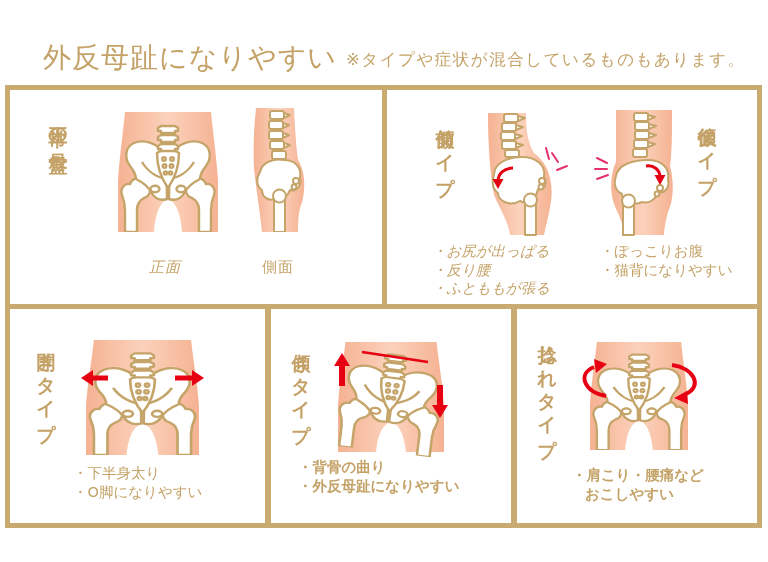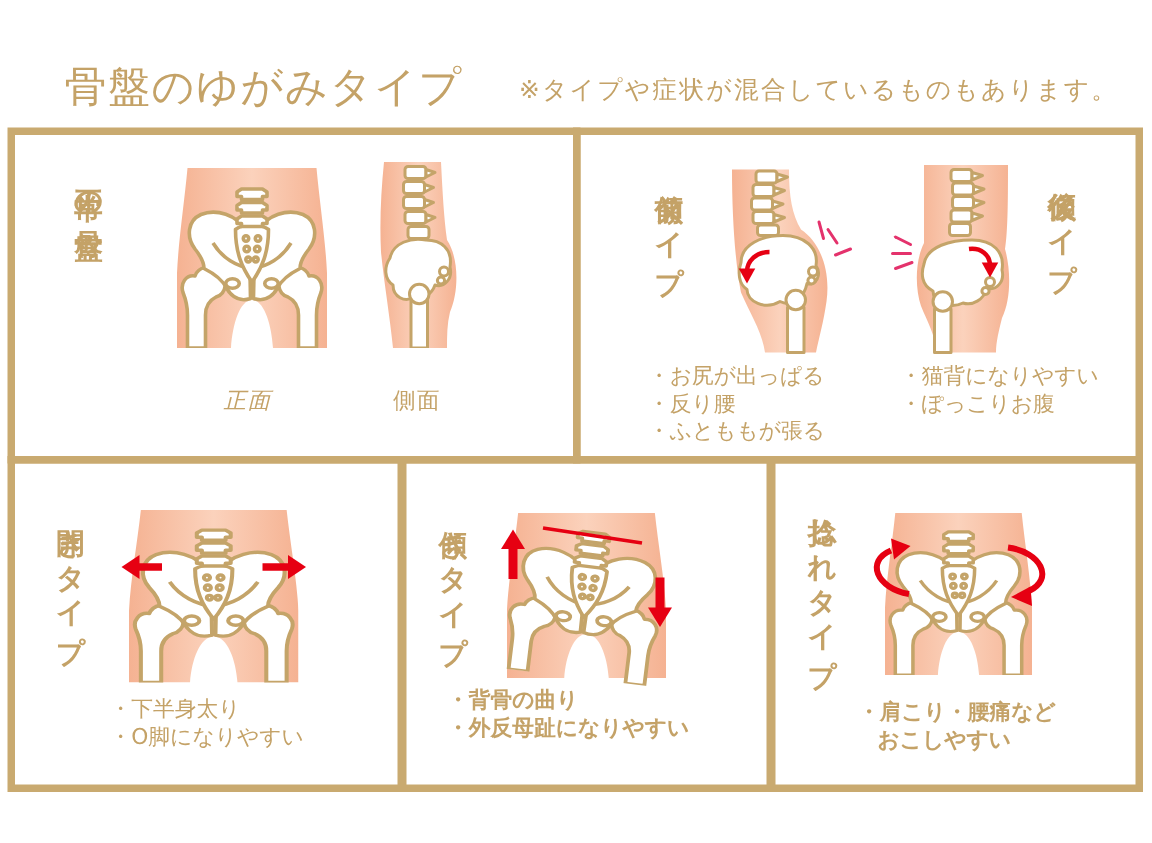--- a/index.html
+++ b/index.html
@@ -87,21 +87,21 @@
         <path d="M10,64 C12,54 24,50 34,52 C44,52 52,58 50,70 C52,78 46,84 40,82 C38,88 32,92 26,90 C20,94 12,90 12,82 C6,78 6,70 10,64 Z"></path>
         <circle cx="46" cy="73" r="3"></circle>
           <circle cx="44" cy="79" r="2.4"></circle>
         <rect x="24" y="92" width="11" height="32"></rect>
         <circle cx="29.5" cy="88" r="6.5"></circle>
       </g>
     </symbol>
   </defs>
 </svg>
 
-<div class="abs page-title">骨盤のゆがみタイプ</div>
+<div class="abs page-title">外反母趾になりやすい</div>
 <div class="abs page-note">※タイプや症状が混合しているものもあります。</div>
 
 <div class="panel" style="left:5px;top:85px;width:382px;height:224px;"></div>
 <div class="panel" style="left:382px;top:85px;width:380px;height:224px;"></div>
 <div class="panel" style="left:5px;top:304px;width:266px;height:224px;"></div>
 <div class="panel" style="left:265px;top:304px;width:252px;height:224px;"></div>
 <div class="panel" style="left:511px;top:304px;width:251px;height:224px;"></div>
 
 <div class="vtitle" style="left:49px;top:112px;">正常の骨盤</div>
 <svg class="illus" style="left:110px;top:100px;width:210px;height:140px;" viewBox="110 100 210 140">
@@ -138,21 +138,21 @@
   <g>
     <path d="M27,55 C18,55 12,61 12,68" fill="none" stroke="#e60012" stroke-width="3"></path>
     <polygon points="12,76 6.5,66 17.5,66" fill="#e60012"></polygon>
   </g>
   <g stroke="#e4326c" stroke-width="2" stroke-linecap="round">
     <line x1="60" y1="35" x2="63" y2="46"></line>
     <line x1="66" y1="40" x2="72" y2="49"></line>
     <line x1="71" y1="57" x2="81" y2="53"></line>
   </g>
 </svg>
-<div class="bullets" style="left:432px;top:242px;">
+<div class="bullets" style="left:432px;top:242px;font-style:italic;">
   <div>・お尻が出っぱる</div>
   <div>・反り腰</div>
   <div>・ふとももが張る</div>
 </div>
 
 <svg class="illus" style="left:594px;top:110px;width:80px;height:125px;" viewBox="0 0 80 125">
   <path d="M22,0 H78 C78,20 78,44 76,56 C80,70 80,90 74,102 C72,110 70,118 70,125 H30 C30,114 24,104 20,94 C16,82 16,64 22,52 C22,36 22,18 22,0 Z" fill="url(#skin-grad)"></path>
   <g fill="#ffffff" stroke="#c4a469" stroke-width="2" stroke-linejoin="round">
     <rect x="40" y="3" width="14" height="8" rx="2"></rect>
       <path d="M54,5 l7,2 -7,3z"></path>
@@ -174,22 +174,22 @@
     <polygon points="66,75 60.5,65 71.5,65" fill="#e60012"></polygon>
   </g>
   <g stroke="#e4326c" stroke-width="2" stroke-linecap="round">
     <line x1="3" y1="48" x2="13" y2="53"></line>
     <line x1="1" y1="59" x2="13" y2="59"></line>
     <line x1="3" y1="69" x2="14" y2="65"></line>
   </g>
 </svg>
 <div class="vtitle" style="left:698px;top:112px;">後傾タイプ</div>
 <div class="bullets" style="left:600px;top:242px;">
+  <div>・ぽっこりお腹</div>
   <div>・猫背になりやすい</div>
-  <div>・ぽっこりお腹</div>
 </div>
 
 <div class="vtitle" style="left:37px;top:338px;">開きタイプ</div>
 <svg class="illus" style="left:70px;top:330px;width:145px;height:130px;" viewBox="70 330 145 130">
   <use href="#skin-front" x="86" y="340" width="113" height="115"></use>
   <use href="#bones-front" x="86" y="340" width="113" height="115"></use>
   <g>
     <line x1="108" y1="378" x2="91" y2="378" stroke="#e60012" stroke-width="5"></line>
     <polygon points="81,378 93,370 93,386" fill="#e60012"></polygon>
   </g>

